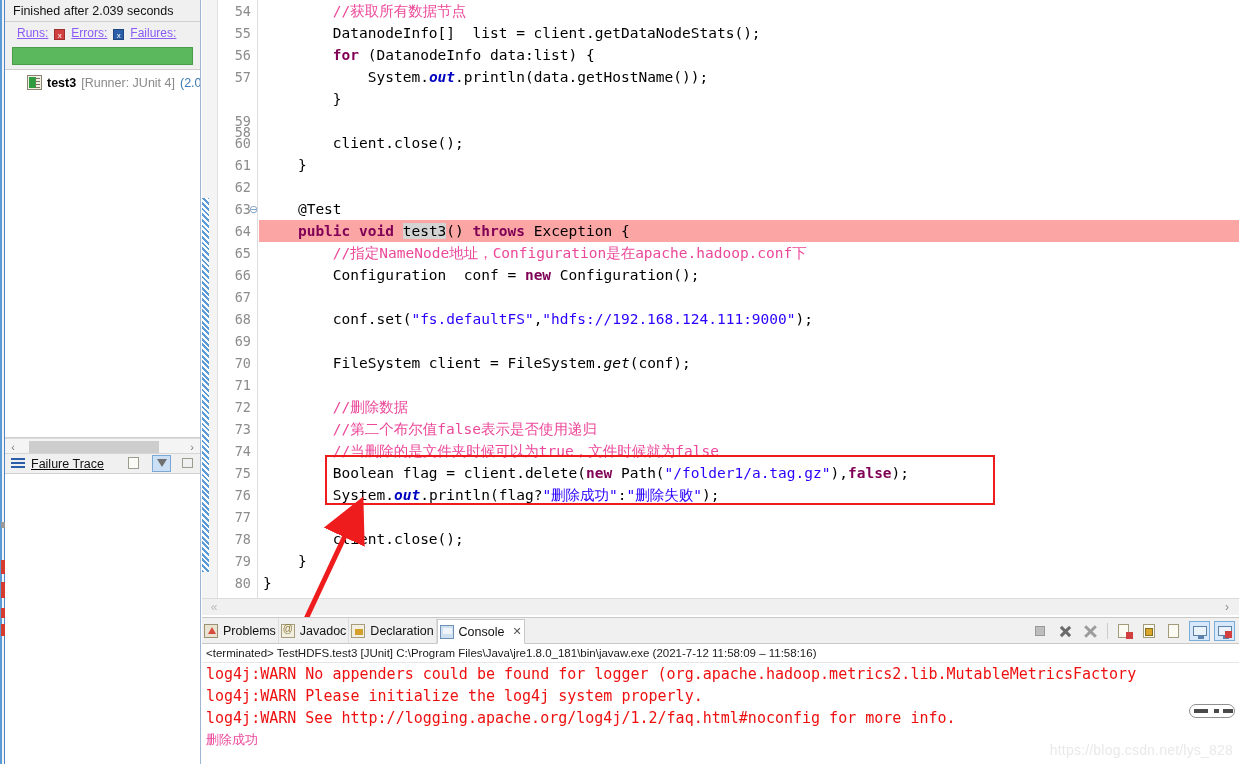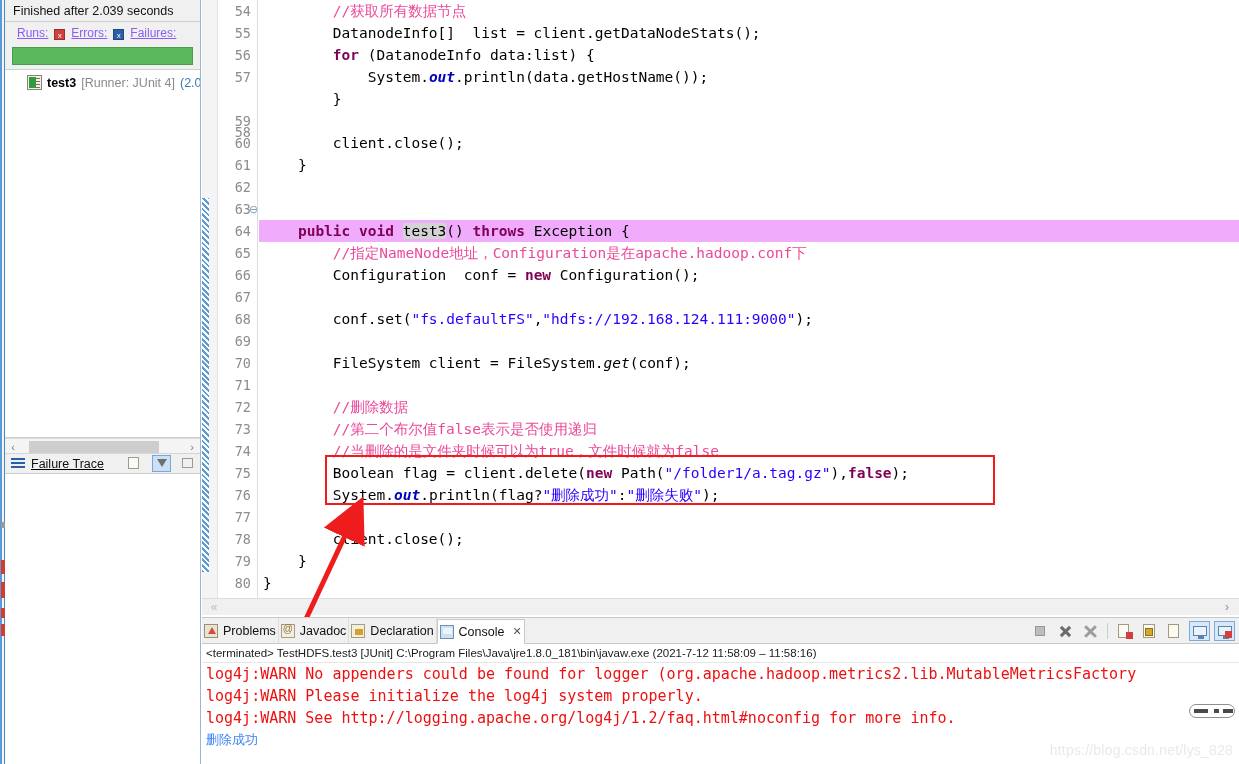--- a/index.html
+++ b/index.html
@@ -169,21 +169,21 @@
     position:absolute; left:57px; top:0; right:0; height:598px;
     background:#ffffff;
   }
   .line {
     position:absolute; left:0; right:0; height:22px; line-height:22px;
     font-family:"DejaVu Sans Mono", monospace;
     font-size:14.5px;
     white-space:pre;
     color:#000;
   }
-  .line.hl { background:#f0abfc; }
+  .line.hl { background:#fca5a5; }
   .lnum {
     position:absolute; right:6px; height:22px; line-height:22px;
     font-family:"DejaVu Sans Mono", monospace;
     font-size:13.5px; color:#8c8c8c; text-align:right; width:34px;
   }
   .fold {
     position:absolute; left:47px; height:22px; line-height:22px;
     font-size:11px; color:#7b9ec4;
   }
   .code-text { padding-left: 4px; }
@@ -282,21 +282,21 @@
     white-space:nowrap; overflow:hidden;
   }
   .console-out {
     position:relative;
     font-family:"DejaVu Sans Mono", monospace;
     font-size:15px;
     padding-left:4px;
   }
   .out-line { height:22px; line-height:22px; white-space:pre; }
   .out-err { color:#ee1010; }
-  .out-std { color:#3b82f6; font-family:"Liberation Sans", sans-serif; font-size:13px; }
+  .out-std { color:#ec4899; font-family:"Liberation Sans", sans-serif; font-size:13px; }
 
   .console-scroll-hint {
     position:absolute; right:4px; top:86px; width:46px; height:14px;
     background:#ffffff; border:1px solid #8f8f8f; border-radius:7px;
   }
   .console-scroll-hint i {
     position:absolute; top:4px; height:4px; background:#4a4a4a; display:block;
   }
 
   .watermark {
@@ -414,20 +414,21 @@
     <div class="code-area">
         <div class="line" style="top: 0px;"><span class="code-text">        <span class="cmt">//获取所有数据节点</span></span></div>
         <div class="line" style="top: 22px;"><span class="code-text">        DatanodeInfo[]  list = client.getDataNodeStats();</span></div>
         <div class="line" style="top: 44px;"><span class="code-text">        <span class="kw">for</span> (DatanodeInfo data:list) {</span></div>
         <div class="line" style="top: 66px;"><span class="code-text">            System.<span class="fld">out</span>.println(data.getHostName());</span></div>
         <div class="line" style="top: 88px;"><span class="code-text">        }</span></div>
         <div class="line" style="top: 110px;"><span class="code-text"></span></div>
         <div class="line" style="top: 132px;"><span class="code-text">        client.close();</span></div>
         <div class="line" style="top: 154px;"><span class="code-text">    }</span></div>
         <div class="line" style="top: 176px;"><span class="code-text"></span></div>
+        <div class="line" style="top: 198px;"><span class="code-text">    @Test</span></div>
         <div class="line hl" style="top: 220px;"><span class="code-text">    <span class="kw">public</span> <span class="kw">void</span> <span class="sel-tok">test3</span>() <span class="kw">throws</span> Exception {</span></div>
         <div class="line" style="top: 242px;"><span class="code-text">        <span class="cmt">//指定NameNode地址，Configuration是在apache.hadoop.conf下</span></span></div>
         <div class="line" style="top: 264px;"><span class="code-text">        Configuration  conf = <span class="kw">new</span> Configuration();</span></div>
         <div class="line" style="top: 286px;"><span class="code-text"></span></div>
         <div class="line" style="top: 308px;"><span class="code-text">        conf.set(<span class="str">"fs.defaultFS"</span>,<span class="str">"hdfs://192.168.124.111:9000"</span>);</span></div>
         <div class="line" style="top: 330px;"><span class="code-text"></span></div>
         <div class="line" style="top: 352px;"><span class="code-text">        FileSystem client = FileSystem.<span class="stc">get</span>(conf);</span></div>
         <div class="line" style="top: 374px;"><span class="code-text"></span></div>
         <div class="line" style="top: 396px;"><span class="code-text">        <span class="cmt">//删除数据</span></span></div>
         <div class="line" style="top: 418px;"><span class="code-text">        <span class="cmt">//第二个布尔值false表示是否使用递归</span></span></div>

